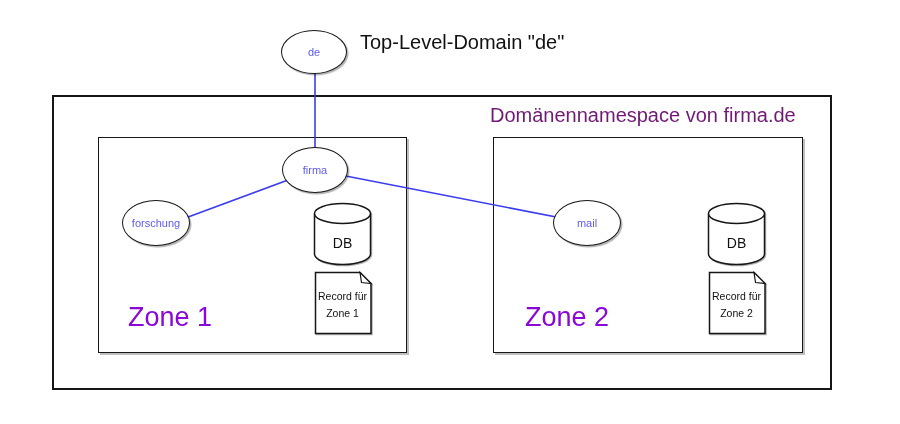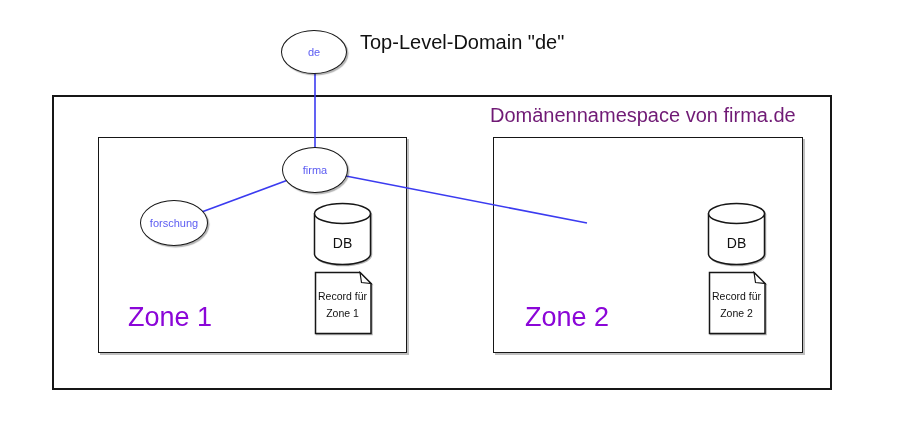--- a/index.html
+++ b/index.html
@@ -58,22 +58,25 @@
 
   <div class="abs tld-title">Top-Level-Domain "de"</div>
   <div class="abs ns-title">Domänennamespace von firma.de</div>
 
   <div class="abs node" style="left:281px;top:30px;width:66px;height:44px;">
     <span>de</span>
   </div>
   <div class="abs node" style="left:282px;top:147px;width:66px;height:46px;">
     <span>firma</span>
   </div>
-  <div class="abs node" style="left:140px;top:200px;width:68px;height:46px;">
+  <div class="abs node" style="left:122px;top:200px;width:68px;height:46px;">
     <span>forschung</span>
+  </div>
+  <div class="abs node" style="left:553px;top:200px;width:68px;height:46px;">
+    <span>mail</span>
   </div>
 
   <svg class="abs shape-svg" style="left:313px;top:202px;filter:drop-shadow(1.5px 1.5px 0 rgba(0,0,0,0.3));" width="59" height="64" viewBox="0 0 59 64">
     <path d="M1.5 11.5 L1.5 52 A28 10.5 0 0 0 57.5 52 L57.5 11.5" fill="#ffffff" stroke="#161616" stroke-width="1.5"></path>
     <ellipse cx="29.5" cy="11.5" rx="28" ry="10" fill="#ffffff" stroke="#161616" stroke-width="1.5"></ellipse>
   </svg>
   <div class="abs db-label" style="left:313px;top:235px;">DB</div>
 
   <svg class="abs shape-svg" style="left:314px;top:271px;filter:drop-shadow(1.5px 1.5px 0 rgba(0,0,0,0.3));" width="59" height="64" viewBox="0 0 59 64">
     <path d="M1.5 1.5 L46 1.5 L57 12.5 L57 62.5 L1.5 62.5 Z" fill="#ffffff" stroke="#161616" stroke-width="1.5"></path>

